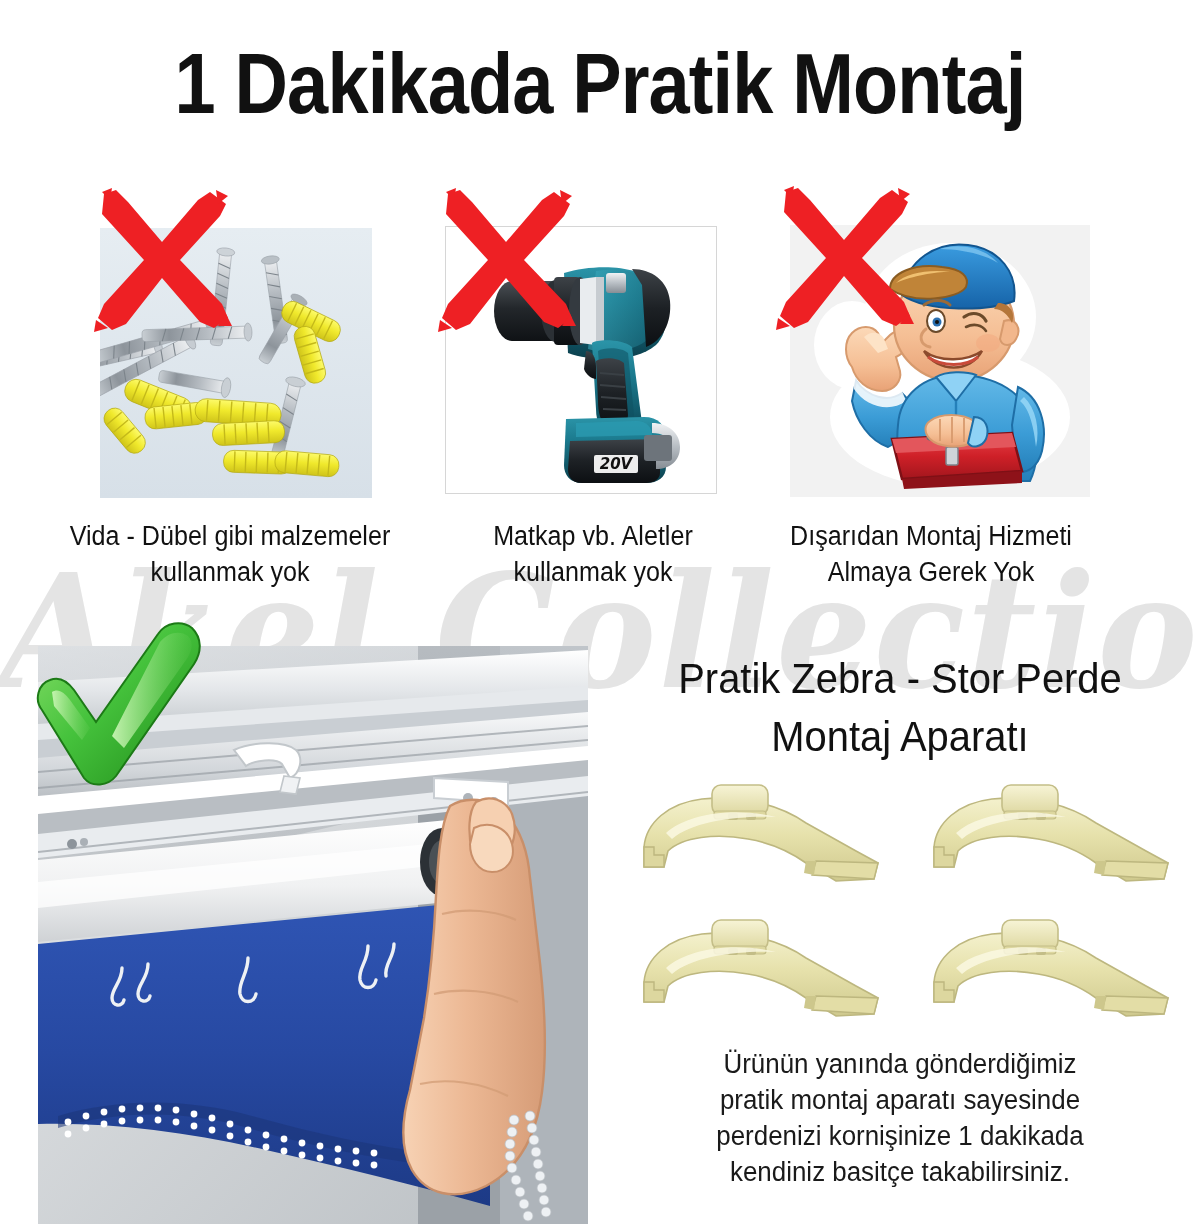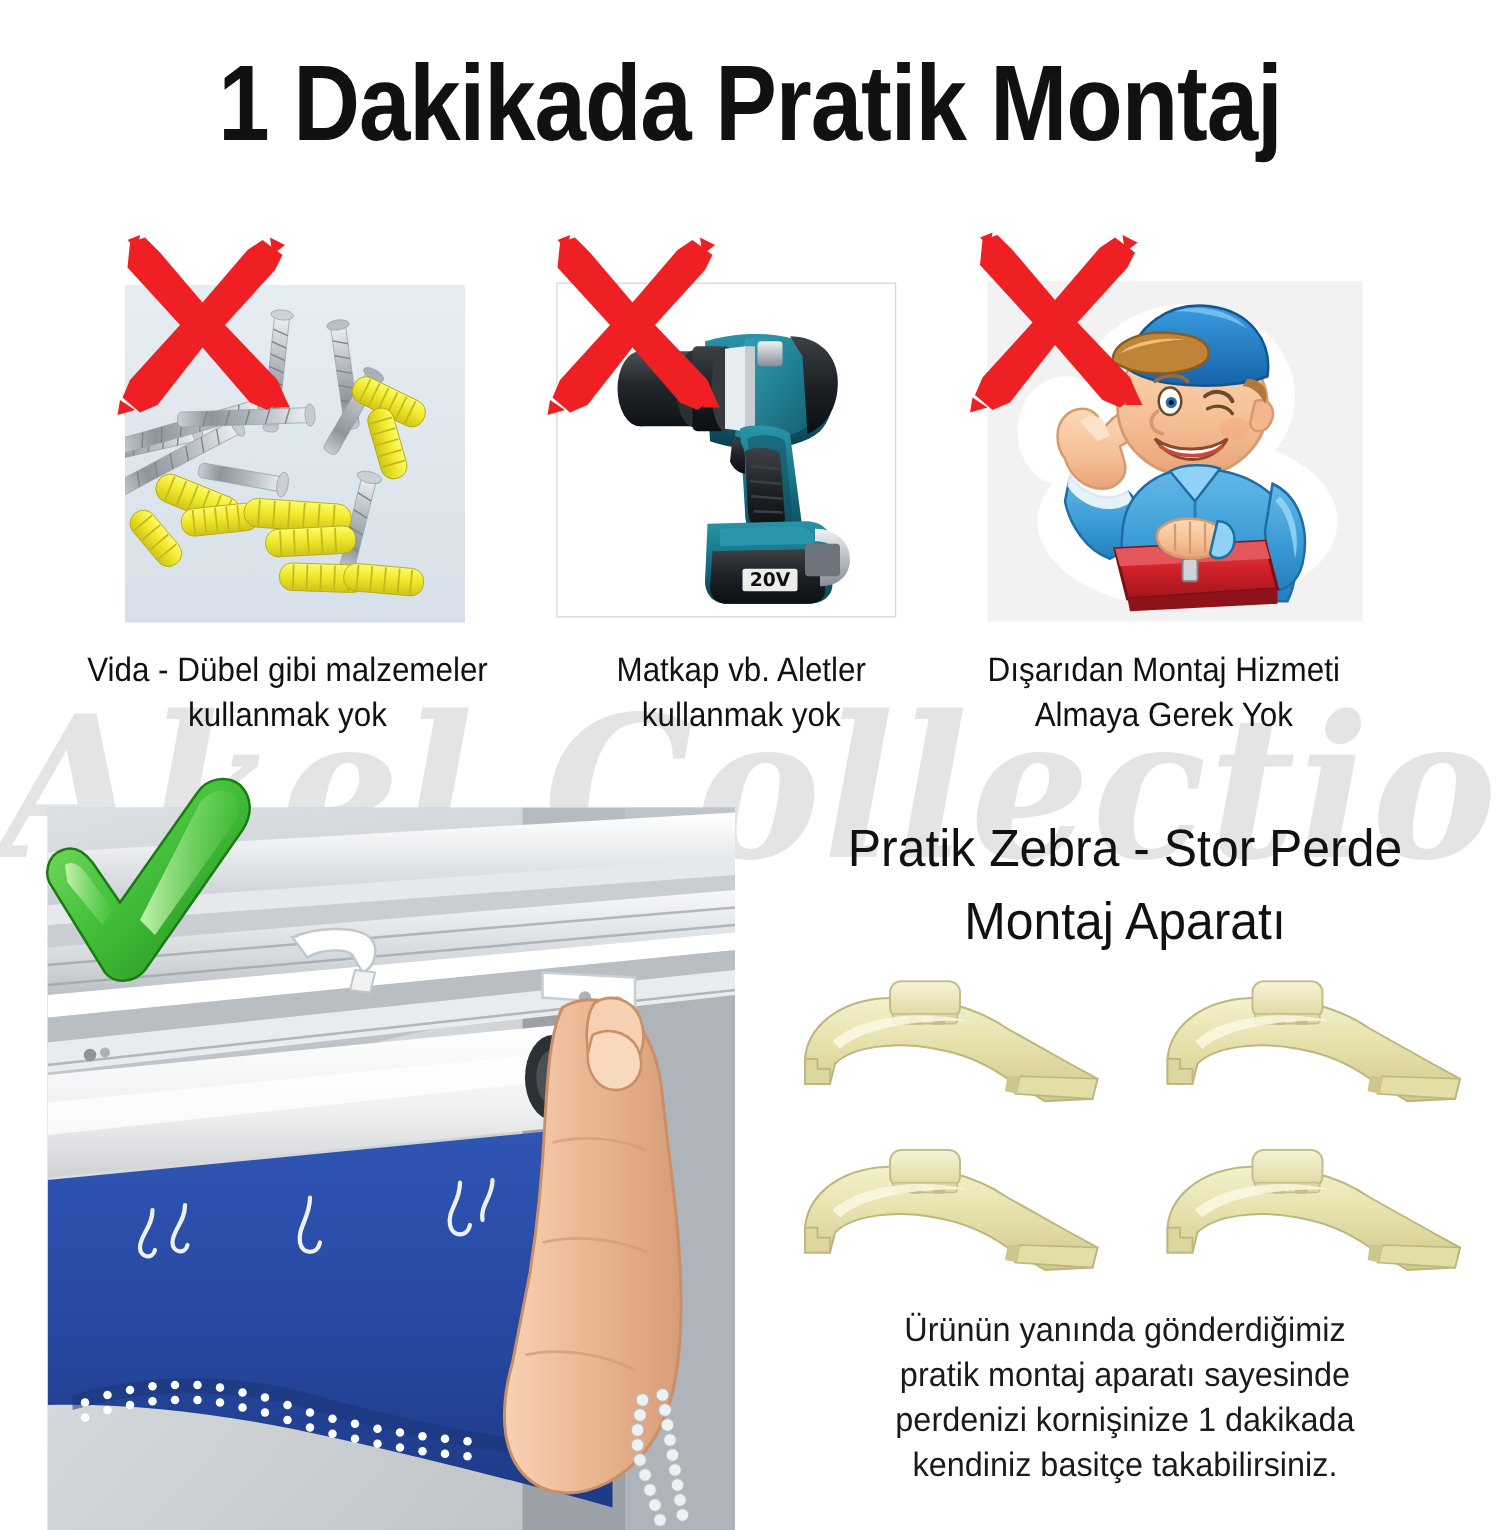--- a/index.html
+++ b/index.html
@@ -21,21 +21,21 @@
 
   
   .title{
     position:absolute; left:0; top:34px; width:1200px;
     text-align:center; font-size:86px; font-weight:700; line-height:98px;
     letter-spacing:-1px; color:#111; z-index:5;
     transform:scaleX(0.86); transform-origin:center top;
   }
 
   
-  .boxrow{ position:absolute; left:0; top:180px; width:1200px; height:330px; z-index:4; }
+  .boxrow{ position:absolute; left:0; top:180px; width:1200px; height:330px; z-index:4;font-style:italic; }
   .cell{ position:absolute; top:0; height:330px; }
   .cell.c1{ left:40px;  width:380px; }
   .cell.c2{ left:420px; width:340px; }
   .cell.c3{ left:760px; width:340px; }
 
   .photo{ position:absolute; overflow:hidden; }
 
   
   .box-screws{ left:60px; top:48px; width:272px; height:270px; background:#dfe6ec; }
   

